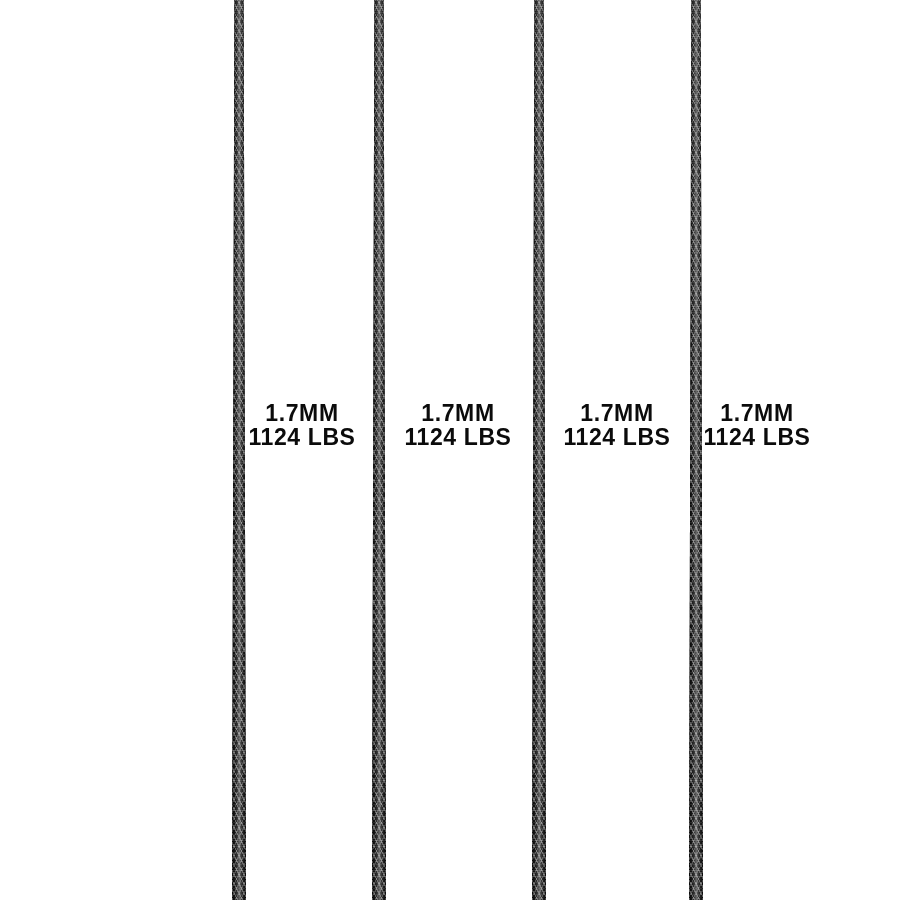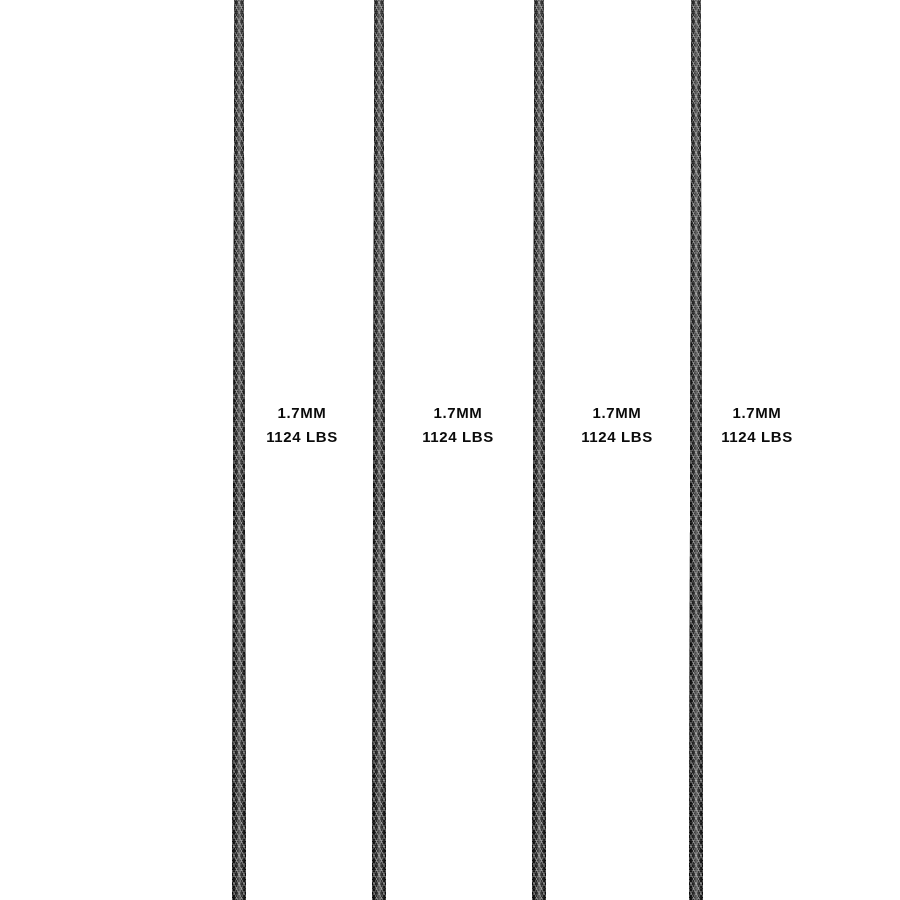--- a/index.html
+++ b/index.html
@@ -42,21 +42,21 @@
   .cord-3 { left: 532px; }
   .cord-4 { left: 689px; }
 
   .spec-label {
     position: absolute;
     top: 401px;
     width: 160px;
     text-align: center;
     color: #0b0b0b;
     font-weight: 700;
-    font-size: 15px;
+    font-size: 23px;
     line-height: 24px;
     letter-spacing: 0.6px;
     white-space: nowrap;
   }
   .label-1 { left: 222px; }
   .label-2 { left: 378px; }
   .label-3 { left: 537px; }
   .label-4 { left: 677px; }
   .spec-line { display: block; }
 </style>

